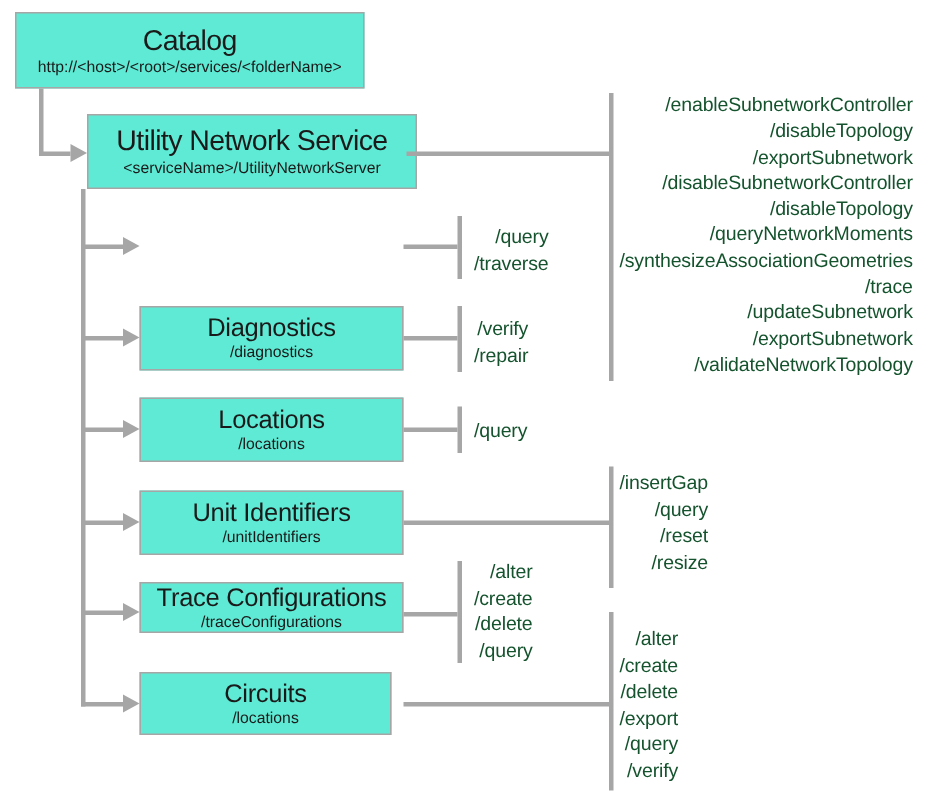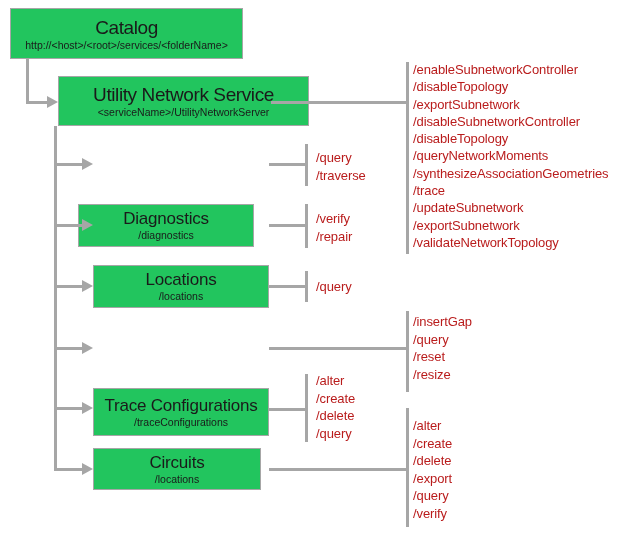--- a/index.html
+++ b/index.html
@@ -1,64 +1,68 @@
 <!DOCTYPE html>
 <html><head>
 <meta charset="utf-8">
 <style>
   html,body{margin:0;padding:0;background:#ffffff;}
   .stage{
     position:relative;width:626px;height:537px;background:#ffffff;
     font-family:"Liberation Sans",sans-serif;overflow:hidden;
   }
   .box{
-    position:absolute;background:#22c55e;border:1.5px solid #a6a6a6;
+    position:absolute;background:#5eead4;border:1.5px solid #a6a6a6;
     box-sizing:border-box;display:flex;flex-direction:column;
     align-items:center;justify-content:center;text-align:center;
   }
   .bt{font-size:17px;line-height:20px;color:#1a1a1a;letter-spacing:-0.2px;white-space:nowrap;}
   .bt.lg{font-size:19px;line-height:23px;letter-spacing:-0.4px;}
   .bs{font-size:10.5px;line-height:13px;color:#1a1a1a;white-space:nowrap;}
   .ln{position:absolute;background:#a6a6a6;}
   .arw{
     position:absolute;width:0;height:0;
     border-top:6.5px solid transparent;border-bottom:6.5px solid transparent;
     border-left:11px solid #a6a6a6;
   }
-  .ops{position:absolute;color:#b91c1c;}
+  .ops{position:absolute;color:#14532d;text-align:right;}
   .op{font-size:13px;letter-spacing:-0.1px;white-space:nowrap;}
 </style>
 </head>
 <body>
 
 <div class="stage">
 
   <div class="box" style="left:10px;top:8px;width:233px;height:51px">
     <div class="bt lg">Catalog</div>
     <div class="bs">http://&lt;host&gt;/&lt;root&gt;/services/&lt;folderName&gt;</div>
   </div>
 
-  <div class="box" style="left:58px;top:76px;width:251px;height:50px">
+  <div class="box" style="left:58px;top:76px;width:220px;height:50px">
     <div class="bt lg">Utility Network Service</div>
     <div class="bs">&lt;serviceName&gt;/UtilityNetworkServer</div>
   </div>
 
 
-  <div class="box" style="left:78px;top:204px;width:176px;height:43px">
+  <div class="box" style="left:93px;top:204px;width:176px;height:43px">
     <div class="bt">Diagnostics</div>
     <div class="bs">/diagnostics</div>
   </div>
 
   <div class="box" style="left:93px;top:265px;width:176px;height:43px">
     <div class="bt">Locations</div>
     <div class="bs">/locations</div>
   </div>
 
+  <div class="box" style="left:93px;top:327px;width:176px;height:43px">
+    <div class="bt">Unit Identifiers</div>
+    <div class="bs">/unitIdentifiers</div>
+  </div>
 
-  <div class="box" style="left:93px;top:388px;width:176px;height:48px">
+  <div class="box" style="left:93px;top:388px;width:176px;height:34px">
     <div class="bt">Trace Configurations</div>
     <div class="bs">/traceConfigurations</div>
   </div>
 
   <div class="box" style="left:93px;top:448px;width:168px;height:42px">
     <div class="bt">Circuits</div>
     <div class="bs">/locations</div>
   </div>
 
   <div class="ln" style="left:26px;top:59px;width:3px;height:45px"></div>

